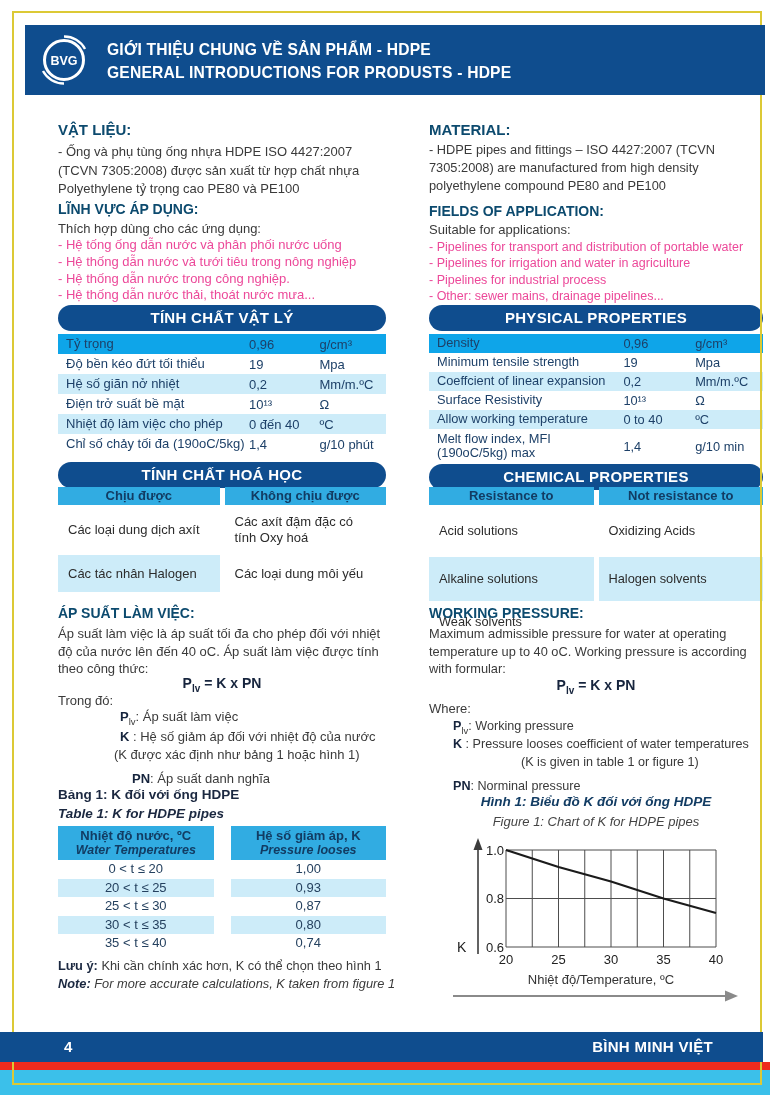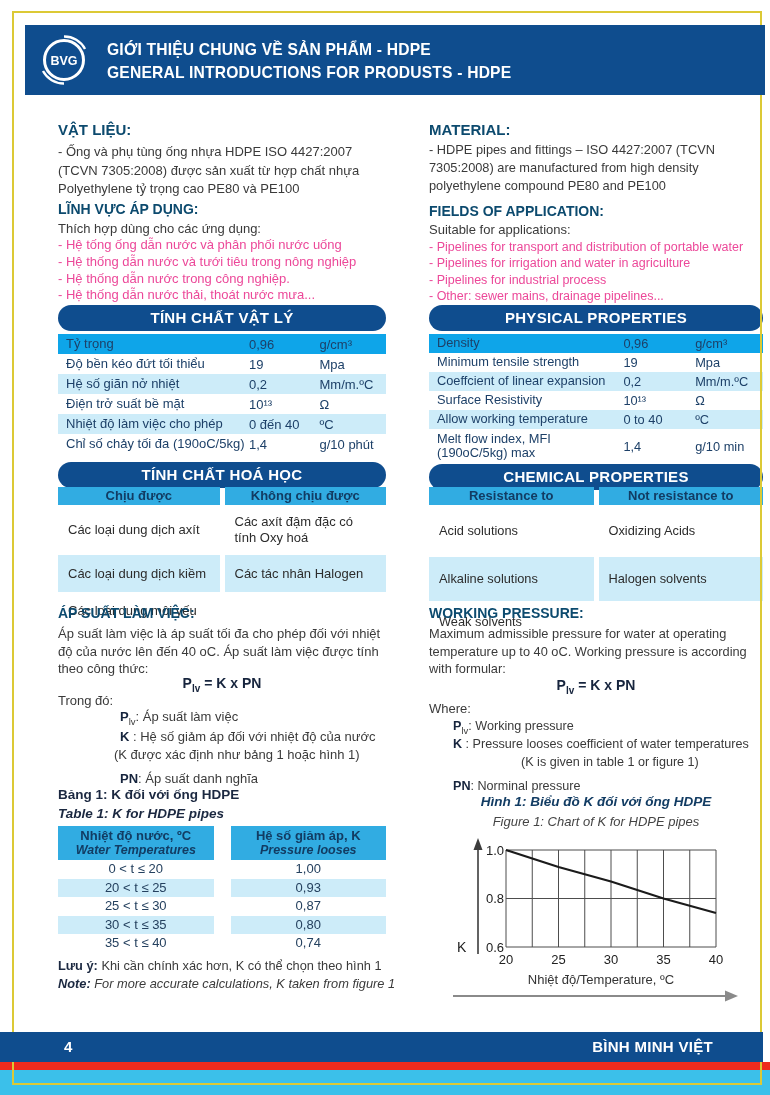--- a/index.html
+++ b/index.html
@@ -150,42 +150,41 @@
         <div class="unit">g/10 phút</div>
       </div>
     </div>
 
     <div class="abs pill" style="top:347px;">TÍNH CHẤT HOÁ HỌC</div>
     <div class="abs chemgrid" style="top:372px;">
       <div class="chem-h">Chịu được</div>
       <div class="chem-h">Không chịu được</div>
       <div class="chem-c" style="min-height:32px;">Các loại dung dịch axít</div>
       <div class="chem-c" style="min-height:32px;">Các axít đậm đặc có tính Oxy hoá</div>
-      <div class="chem-c shade-light" style="min-height:27px;">Các loại dung dịch kiềm</div>
       <div class="chem-c shade-light" style="min-height:27px;">Các tác nhân Halogen</div>
       <div class="chem-c" style="min-height:20px;">Các loại dung môi yếu</div>
       <div class="chem-c" style="min-height:20px;"></div>
     </div>
 
     <div class="abs h1" style="top:490px;font-size:14px;">ÁP SUẤT LÀM VIỆC:</div>
     <div class="abs para" style="top:510px;width:100%;line-height:17.5px;">Áp suất làm việc là áp suất tối đa cho phép đối với nhiệt độ của nước lên đến 40 oC. Áp suất làm việc được tính theo công thức:</div>
     <div class="abs formula" style="top:560px;">
       <span>P</span><sub>lv</sub><span> = K x PN</span>
     </div>
     <div class="abs line" style="top:578px;">Trong đó:</div>
     <div class="abs defline" style="top:594px;left:62px;">
       <b>P</b><sub>lv</sub><span>: Áp suất làm việc</span>
     </div>
     <div class="abs defline" style="top:614px;left:62px;">
       <b>K</b><span> : Hệ số giảm áp đối với nhiệt độ của nước</span>
     </div>
     <div class="abs defline" style="top:632px;left:56px;">
       <span>(K được xác định như bảng 1 hoặc hình 1)</span>
     </div>
-    <div class="abs defline" style="top:656px;left:62px;">
+    <div class="abs defline" style="top:656px;left:74px;">
       <b>PN</b><span>: Áp suất danh nghĩa</span>
     </div>
 
     <div class="abs cap-vi" style="top:672px;">Bảng 1: K đối với ống HDPE</div>
     <div class="abs cap-en" style="top:691px;">Table 1: K for HDPE pipes</div>
 
     <div class="abs t1grid" style="top:711px;">
       <div class="t1-h">
         <div class="l1">Nhiệt độ nước, ºC</div>
         <div class="l2">Water Temperatures</div>

